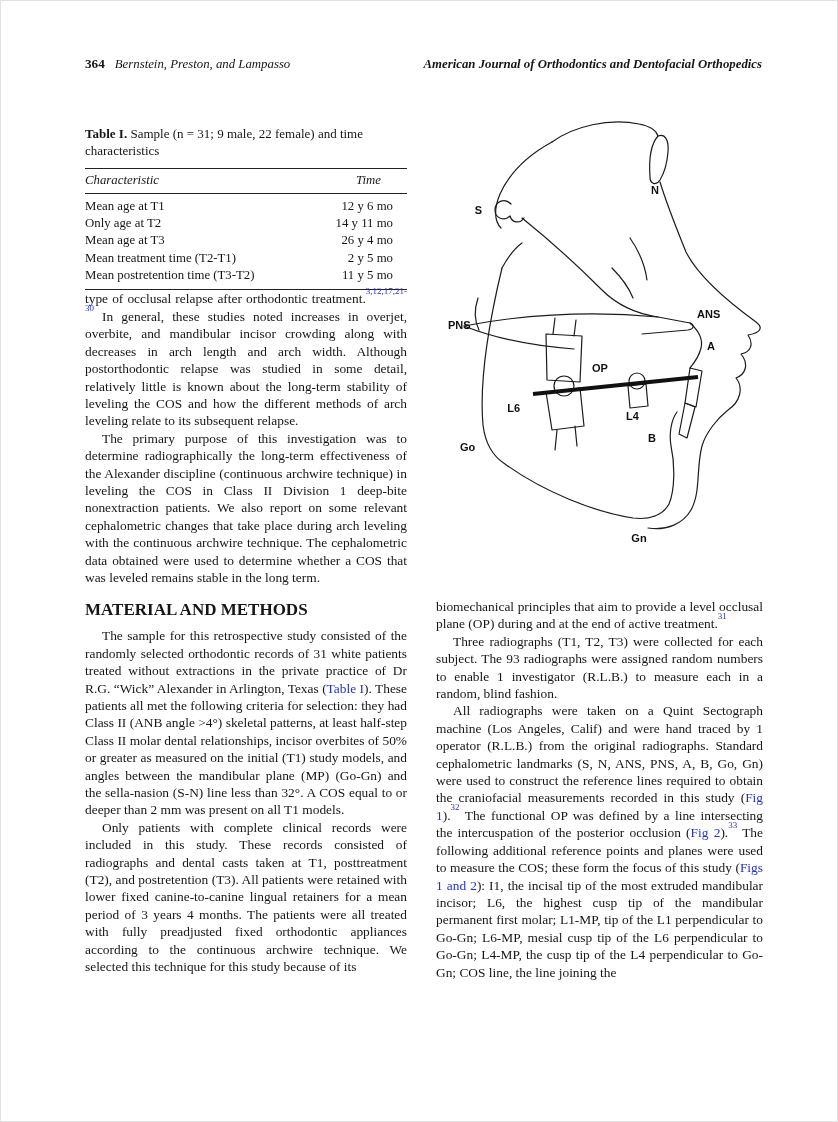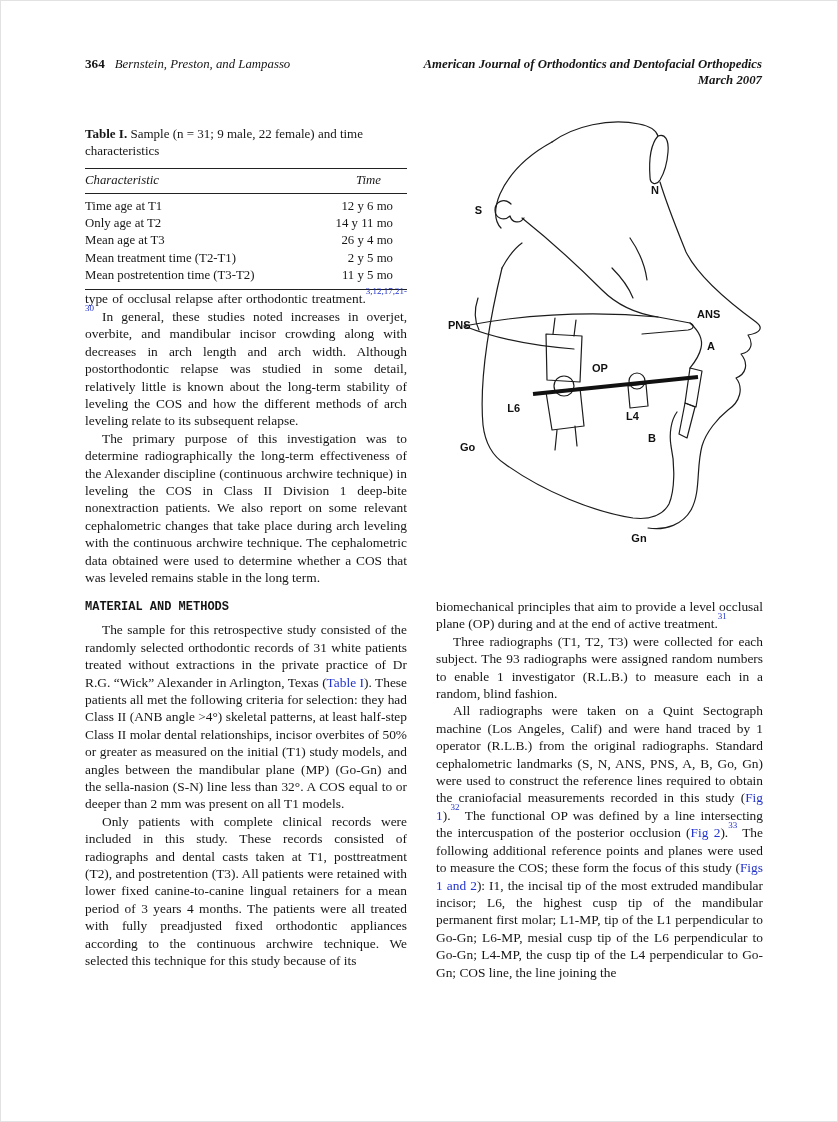--- a/index.html
+++ b/index.html
@@ -29,22 +29,22 @@
   .col-right { position: absolute; left: 436px; top: 120px; width: 327px; }
   p.body-par {
     margin: 0; font-size: 13.4px; line-height: 17.4px;
     text-align: justify;
   }
   p.indent { text-indent: 17px; }
   .par-gap { margin-top: 17px; }
   sup.ref, sup.ref-link { font-size: 9px; position: relative; top: -4px; line-height: 0; }
   .ref-link { color: var(--link-color); }
   h2.section-heading {
-    font-family: Liberation Mono, monospace;
-    font-size: 12px; font-weight: 700; margin: 14px 0 7px 0;
+    font-family: Liberation Serif, serif;
+    font-size: 17px; font-weight: 700; margin: 14px 0 7px 0;
   }
   
   .table-caption { font-size: 13px; line-height: 17px; margin-bottom: 9px; }
   .table-caption .cap-label { font-weight: bold; }
   table.data-table {
     width: 100%; border-collapse: collapse;
     border-top: 1px solid #222; border-bottom: 1px solid #222;
   }
   table.data-table th {
     font-style: italic; font-weight: normal; font-size: 12.8px;
@@ -69,40 +69,39 @@
 <body>
 
 <div class="page">
 
   <div class="page-header">
     <div>
       <span class="page-num">364</span><span class="authors">Bernstein, Preston, and Lampasso</span>
     </div>
     <div class="journal-info">
       <div>American Journal of Orthodontics and Dentofacial Orthopedics</div>
-      <div>March 2007</div>
     </div>
   </div>
 
   <div class="col-left">
 
     <div>
       <div class="table-caption">
         <span class="cap-label">Table I.</span><span> Sample (n = 31; 9 male, 22 female) and time characteristics</span>
       </div>
       <table class="data-table">
         <thead>
           <tr>
             <th>Characteristic</th>
             <th class="time-col">Time</th>
           </tr>
         </thead>
         <tbody>
             <tr>
-              <td>Time age at T1</td>
+              <td>Mean age at T1</td>
               <td>12 y 6 mo</td>
             </tr>
             <tr>
               <td>Only age at T2</td>
               <td>14 y 11 mo</td>
             </tr>
             <tr>
               <td>Mean age at T3</td>
               <td>26 y 4 mo</td>
             </tr>

